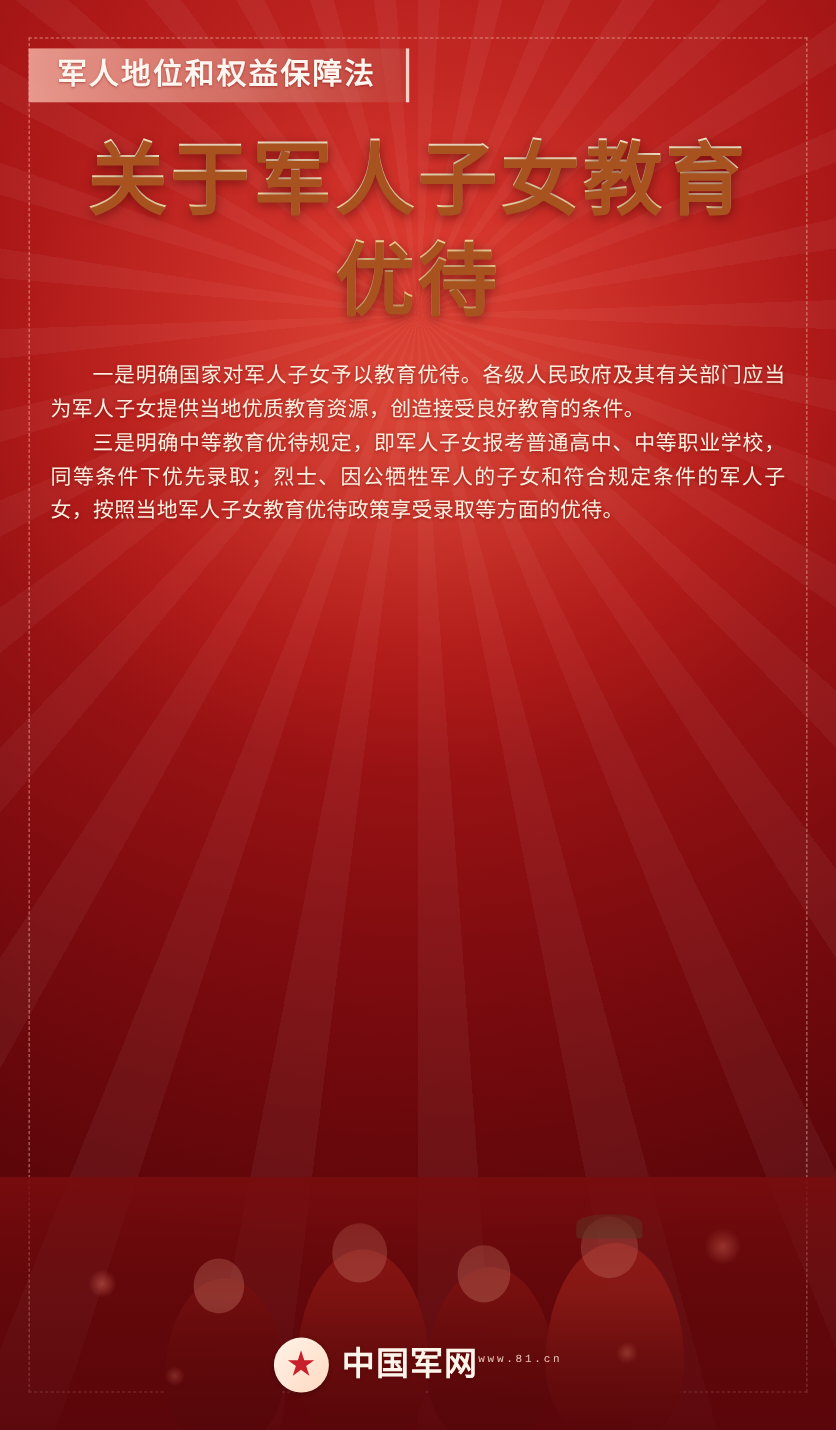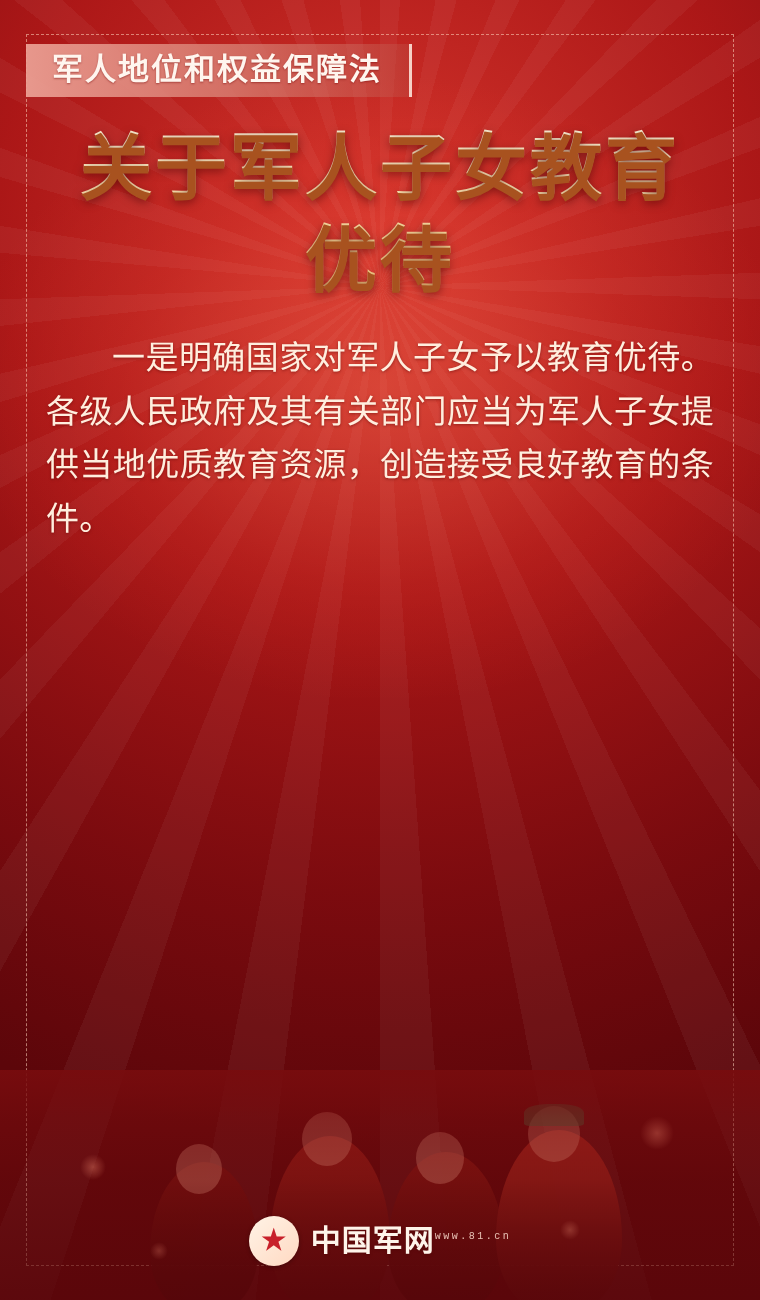--- a/index.html
+++ b/index.html
@@ -70,21 +70,21 @@
     margin-top: 44px;
     margin-left: -20px;
     display: inline-block;
   }
   .eyebrow {
     position: relative;
     display: inline-block;
     padding: 10px 30px 12px 26px;
     background: linear-gradient(90deg, rgba(236,162,150,0.92) 0%, rgba(214,120,108,0.85) 55%, rgba(190,80,70,0.35) 100%);
     color: #fff6ef;
-    font-size: 31px;
+    font-size: 27px;
     font-weight: bold;
     letter-spacing: 2px;
     line-height: 1;
     text-shadow: 0 1px 2px rgba(120,10,10,0.5);
     font-family: "Liberation Sans", "DejaVu Sans", sans-serif;
   }
   .eyebrow::after {
     content: "";
     position: absolute;
     right: 0;
@@ -116,21 +116,21 @@
     color: transparent;
   }
   .headline .line:last-child {
     letter-spacing: 3px;
   }
 
   
   .body-text {
     margin-top: 26px;
     color: #ffeede;
-    font-size: 33px;
+    font-size: 19px;
     line-height: 1.62;
     letter-spacing: 0.3px;
     font-family: "Liberation Sans", "DejaVu Sans", sans-serif;
     text-shadow: 0 1px 3px rgba(90, 5, 5, 0.5);
   }
   .body-text p {
     margin: 0;
     text-indent: 2em;
     text-align: justify;
   }
@@ -273,20 +273,21 @@
     <div class="eyebrow-wrap">
       <div class="eyebrow">军人地位和权益保障法</div>
     </div>
 
     <div class="headline">
       <span class="line">关于军人子女教育优待</span>
     </div>
 
     <div class="body-text">
       <p>一是明确国家对军人子女予以教育优待。各级人民政府及其有关部门应当为军人子女提供当地优质教育资源，创造接受良好教育的条件。</p>
+      <p>三是明确中等教育优待规定，即军人子女报考普通高中、中等职业学校，同等条件下优先录取；烈士、因公牺牲军人的子女和符合规定条件的军人子女，按照当地军人子女教育优待政策享受录取等方面的优待。</p>
     </div>
 
   </div>
 
   <div class="logo-row">
     <div class="logo-mark">
       <span class="star">★</span>
     </div>
     <div class="logo-text">
       <span class="logo-name">中国军网</span>

